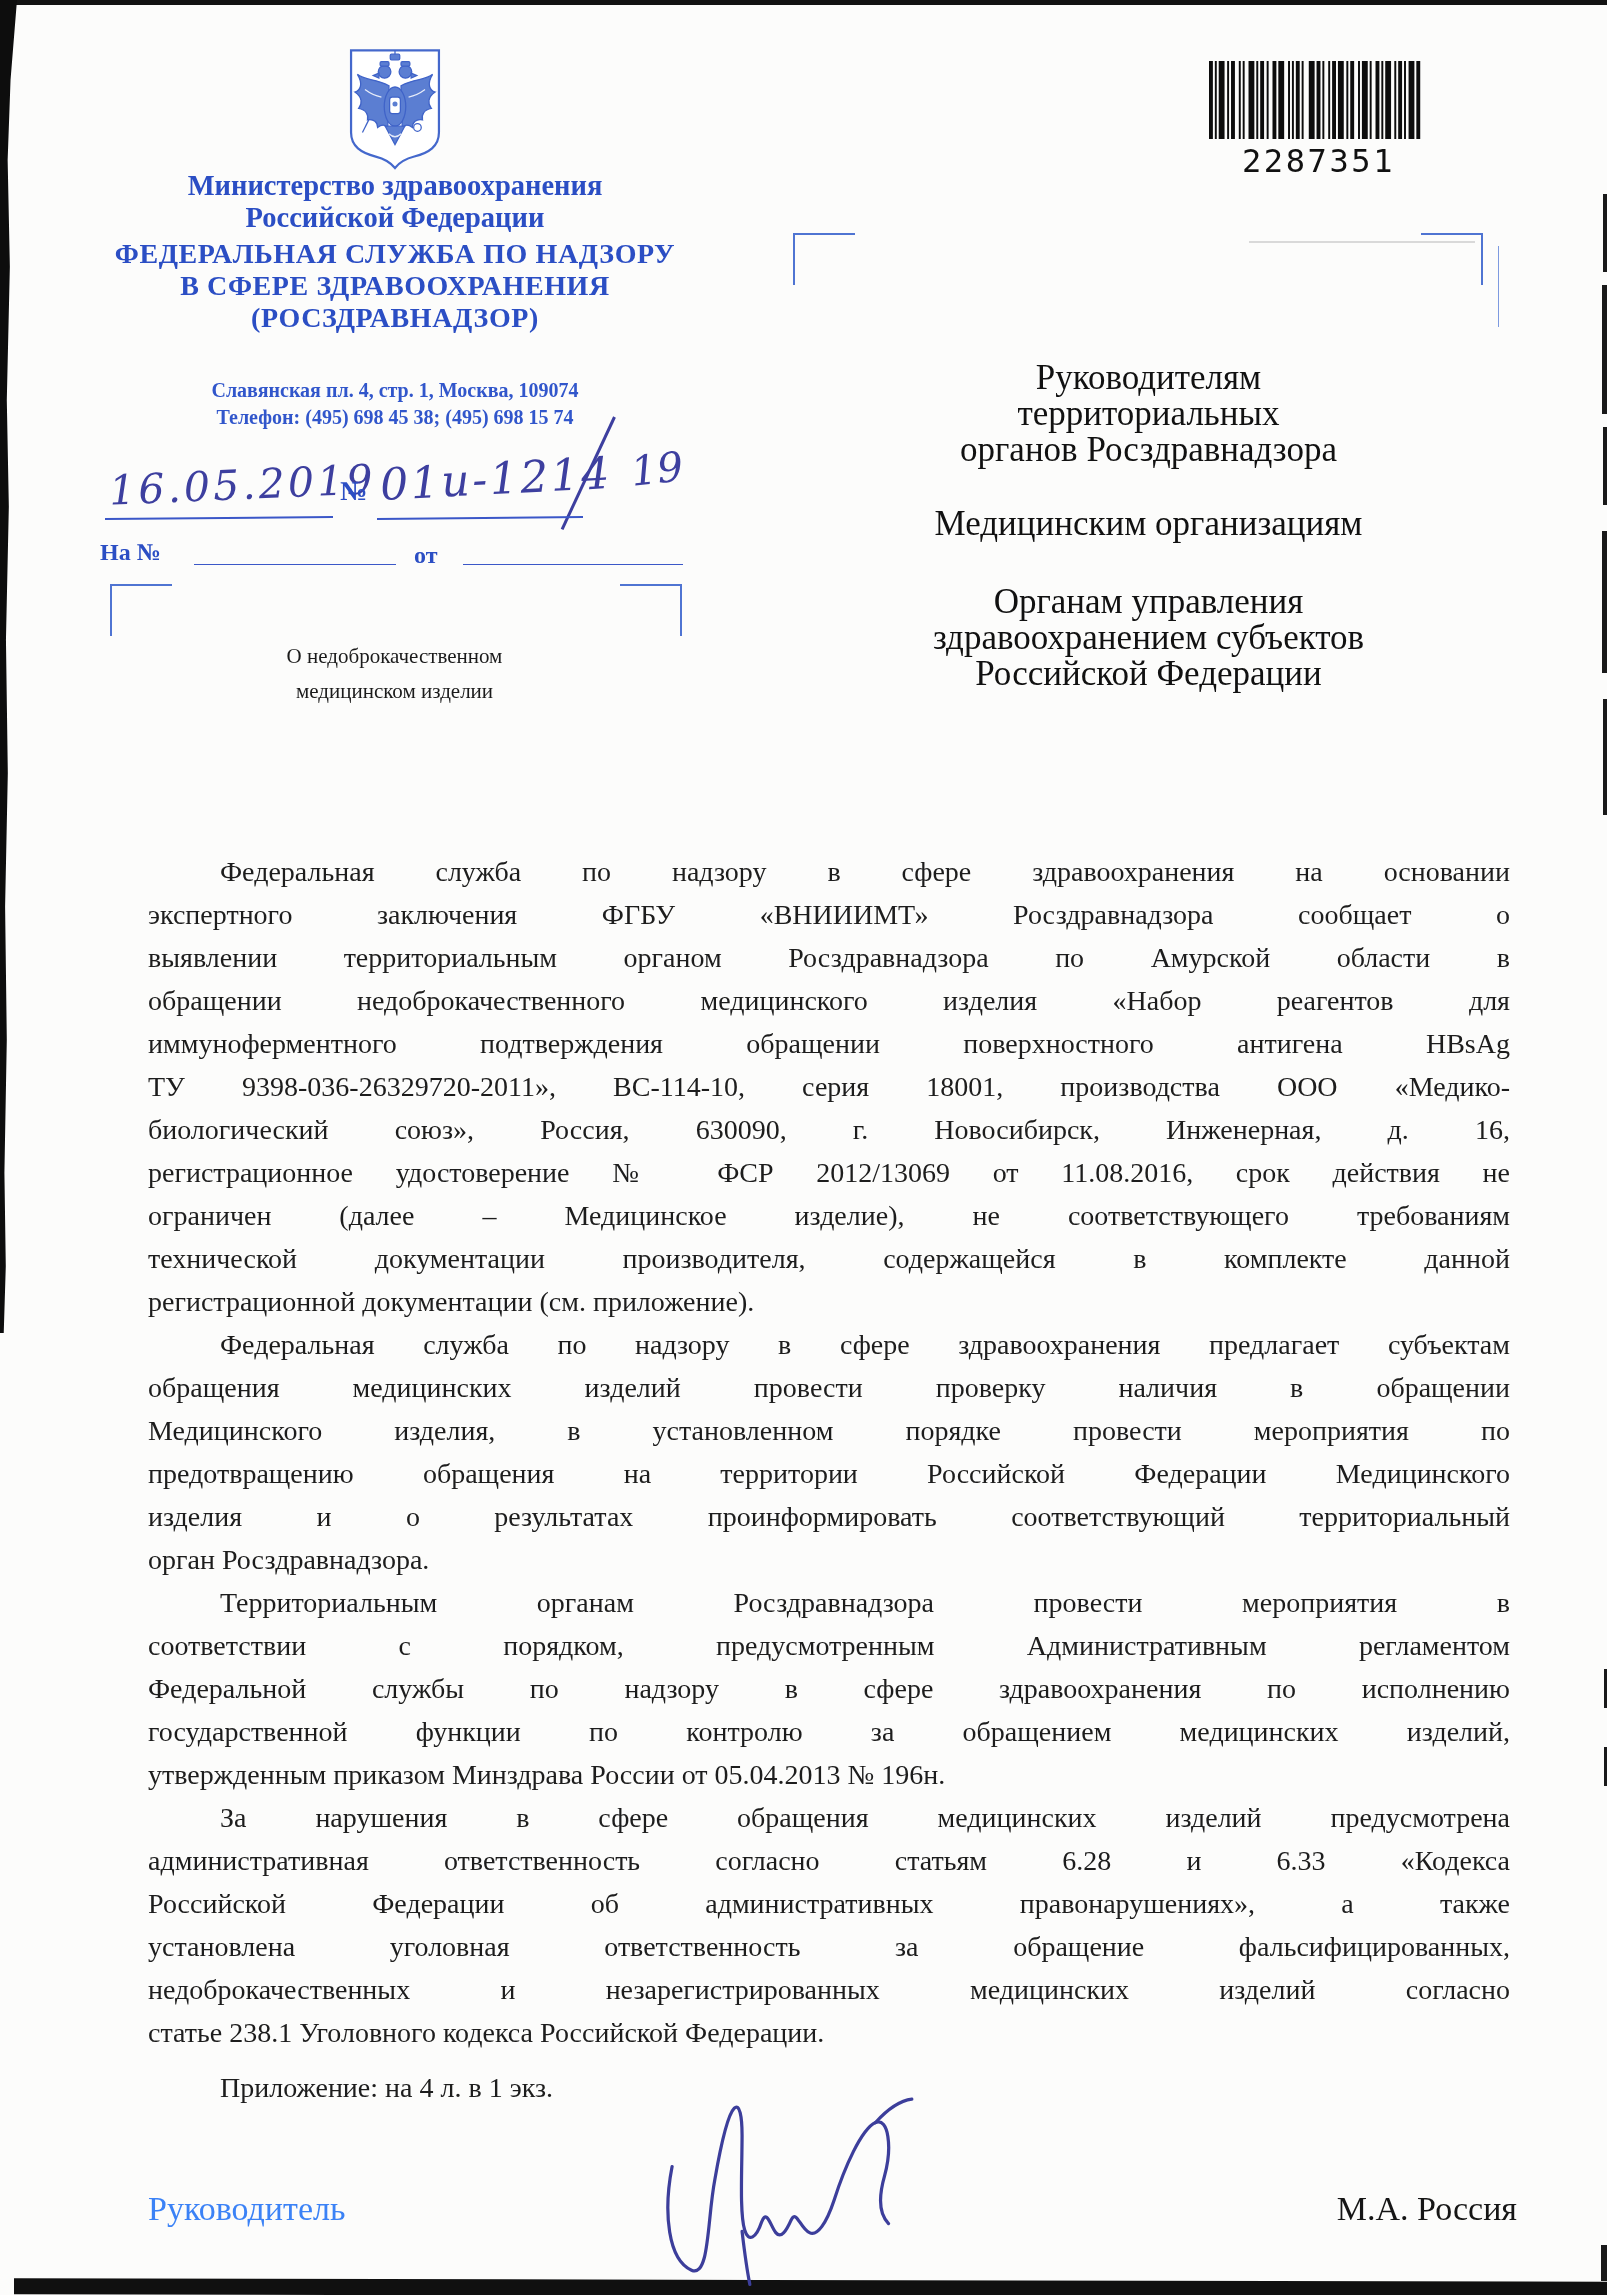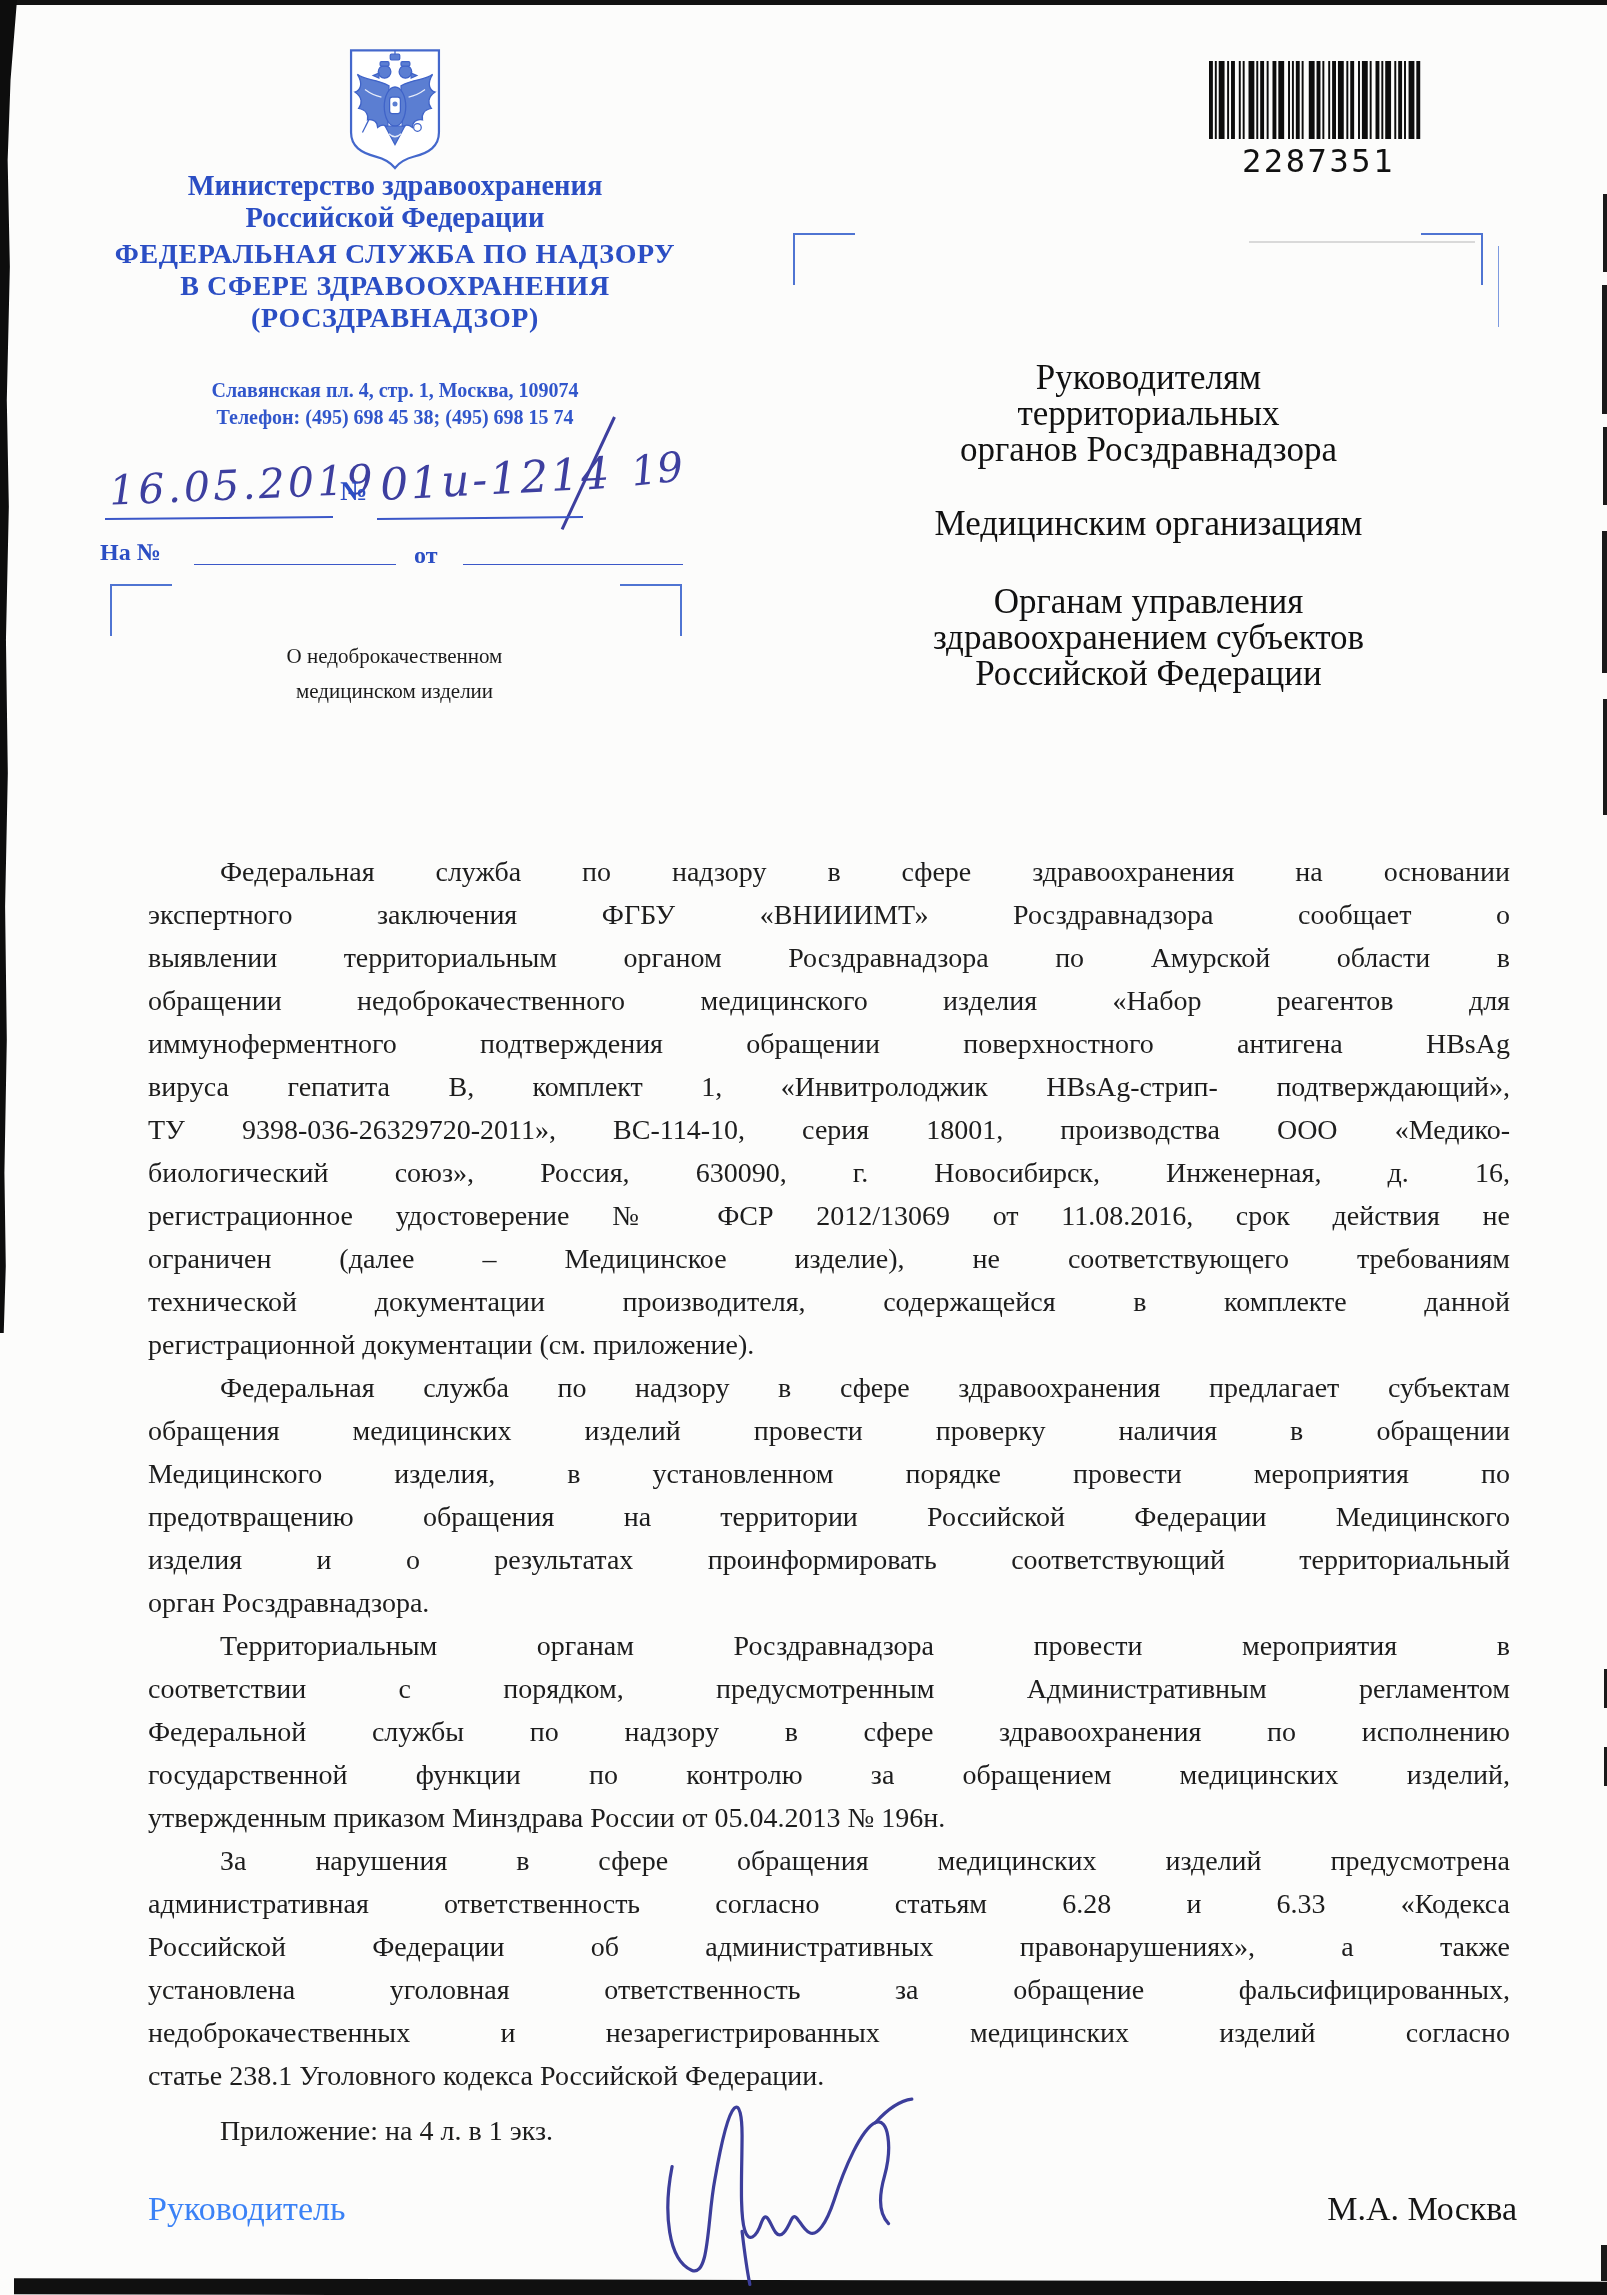--- a/index.html
+++ b/index.html
@@ -214,21 +214,20 @@
     <div>здравоохранением субъектов</div>
     <div>Российской Федерации</div>
   </div>
 
   <div class="body">
     <div class="bl first">Федеральная служба по надзору в сфере здравоохранения на основании</div>
     <div class="bl">экспертного заключения ФГБУ «ВНИИИМТ» Росздравнадзора сообщает о</div>
     <div class="bl">выявлении территориальным органом Росздравнадзора по Амурской области в</div>
     <div class="bl">обращении недоброкачественного медицинского изделия «Набор реагентов для</div>
     <div class="bl">иммуноферментного подтверждения обращении поверхностного антигена HBsAg</div>
-    <div class="bl">вируса гепатита В, комплект 1, «Инвитролоджик HBsAg-стрип- подтверждающий»,</div>
     <div class="bl">ТУ 9398-036-26329720-2011», ВС-114-10, серия 18001, производства ООО «Медико-</div>
     <div class="bl">биологический союз», Россия, 630090, г. Новосибирск, Инженерная, д. 16,</div>
     <div class="bl">регистрационное удостоверение № ФСР 2012/13069 от 11.08.2016, срок действия не</div>
     <div class="bl">ограничен (далее – Медицинское изделие), не соответствующего требованиям</div>
     <div class="bl">технической документации производителя, содержащейся в комплекте данной</div>
     <div class="bl last">регистрационной документации (см. приложение).</div>
 
     <div class="bl first">Федеральная служба по надзору в сфере здравоохранения предлагает субъектам</div>
     <div class="bl">обращения медицинских изделий провести проверку наличия в обращении</div>
     <div class="bl">Медицинского изделия, в установленном порядке провести мероприятия по</div>
@@ -246,21 +245,21 @@
     <div class="bl">административная ответственность согласно статьям 6.28 и 6.33 «Кодекса</div>
     <div class="bl">Российской Федерации об административных правонарушениях», а также</div>
     <div class="bl">установлена уголовная ответственность за обращение фальсифицированных,</div>
     <div class="bl">недоброкачественных и незарегистрированных медицинских изделий согласно</div>
     <div class="bl last">статье 238.1 Уголовного кодекса Российской Федерации.</div>
 
     <div class="bl last first attach">Приложение: на 4 л. в 1 экз.</div>
   </div>
 
   <div class="sig-pos">Руководитель</div>
-  <div class="sig-name">М.А. Москва</div>
+  <div class="sig-name">М.А. Россия</div>
   <svg class="sig-svg" viewBox="990 3230 480 310">
     <g fill="none" stroke="#3c3e9b" stroke-width="5" stroke-linecap="round" stroke-linejoin="round">
       <path d="M1038,3348 C1024,3420 1032,3492 1068,3508 C1096,3520 1092,3430 1104,3368 C1112,3322 1124,3268 1134,3258 C1142,3250 1146,3270 1146,3300 C1146,3350 1142,3420 1150,3446 C1156,3466 1168,3458 1176,3434 C1184,3412 1190,3440 1198,3450 C1206,3460 1214,3448 1222,3430 C1230,3414 1236,3444 1250,3450 C1262,3456 1276,3436 1288,3400 C1304,3350 1330,3290 1352,3280 C1372,3272 1378,3318 1366,3362 C1358,3390 1356,3420 1372,3436"></path>
       <path d="M1146,3448 C1150,3482 1154,3510 1158,3530"></path>
       <path d="M1352,3280 C1372,3258 1392,3246 1408,3244"></path>
     </g>
   </svg>
 
 </div>
 

